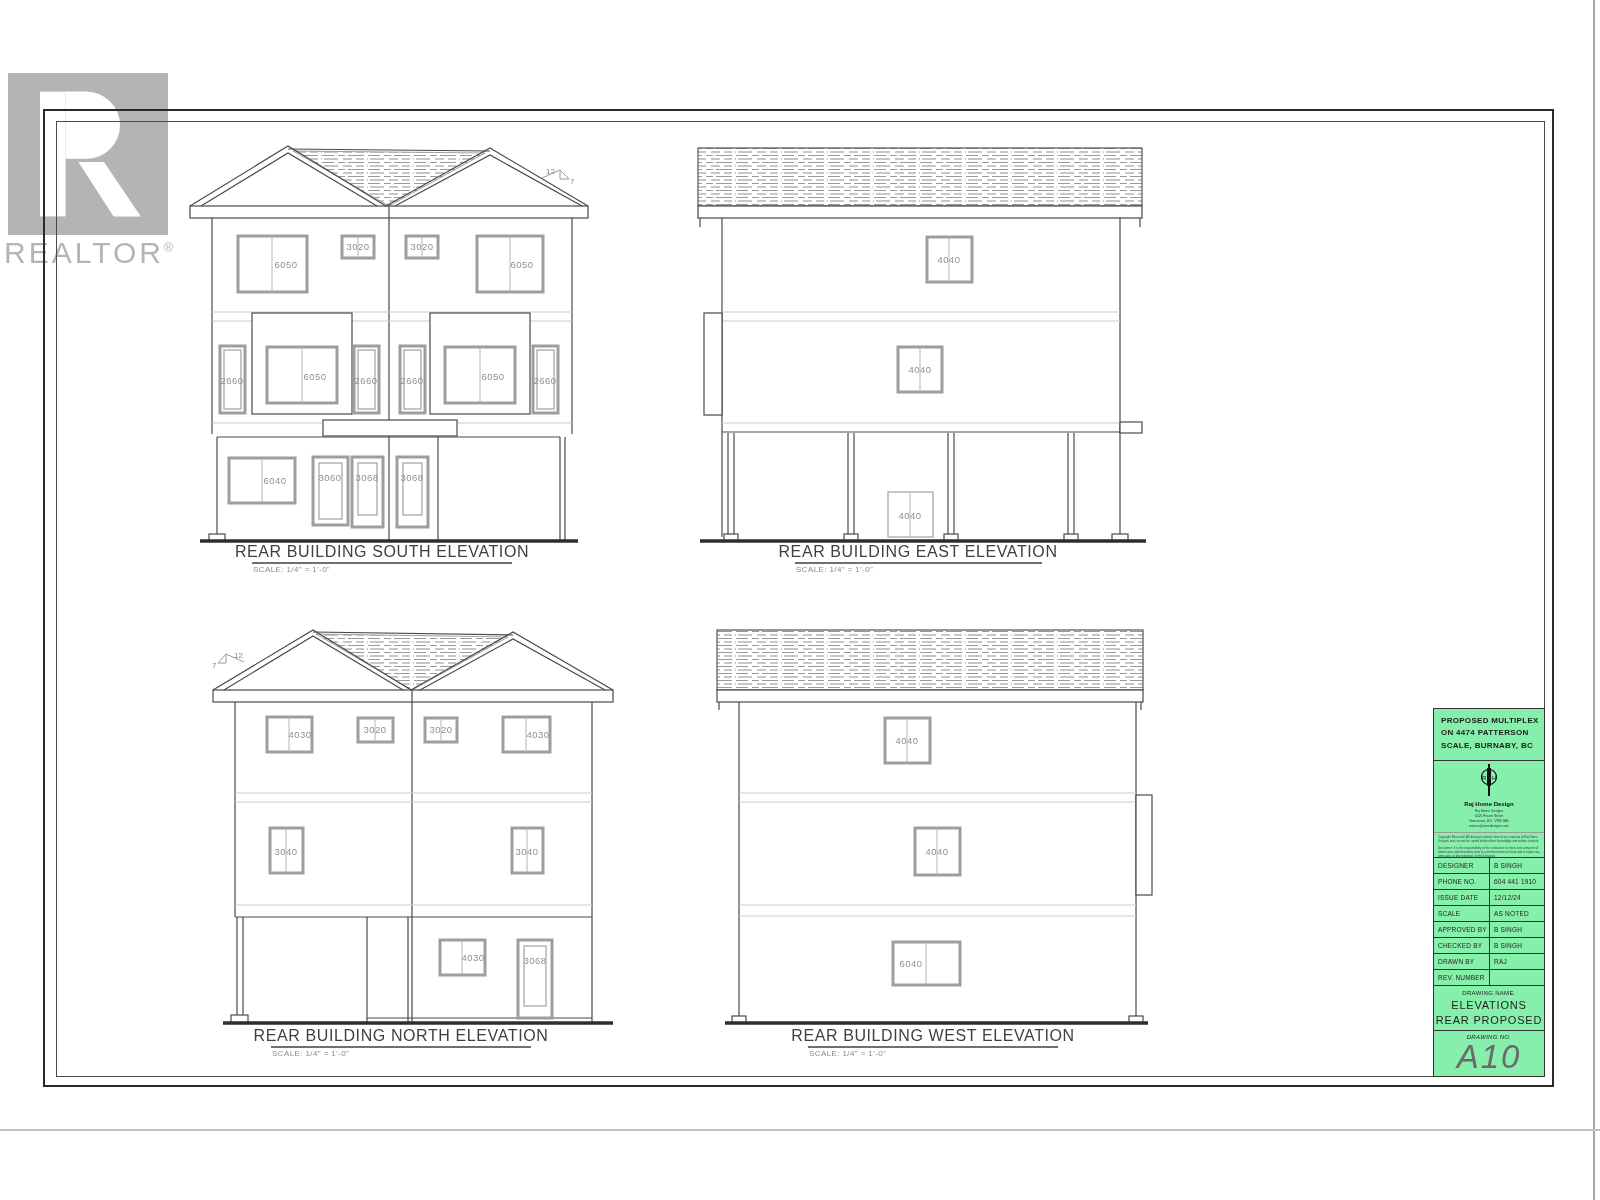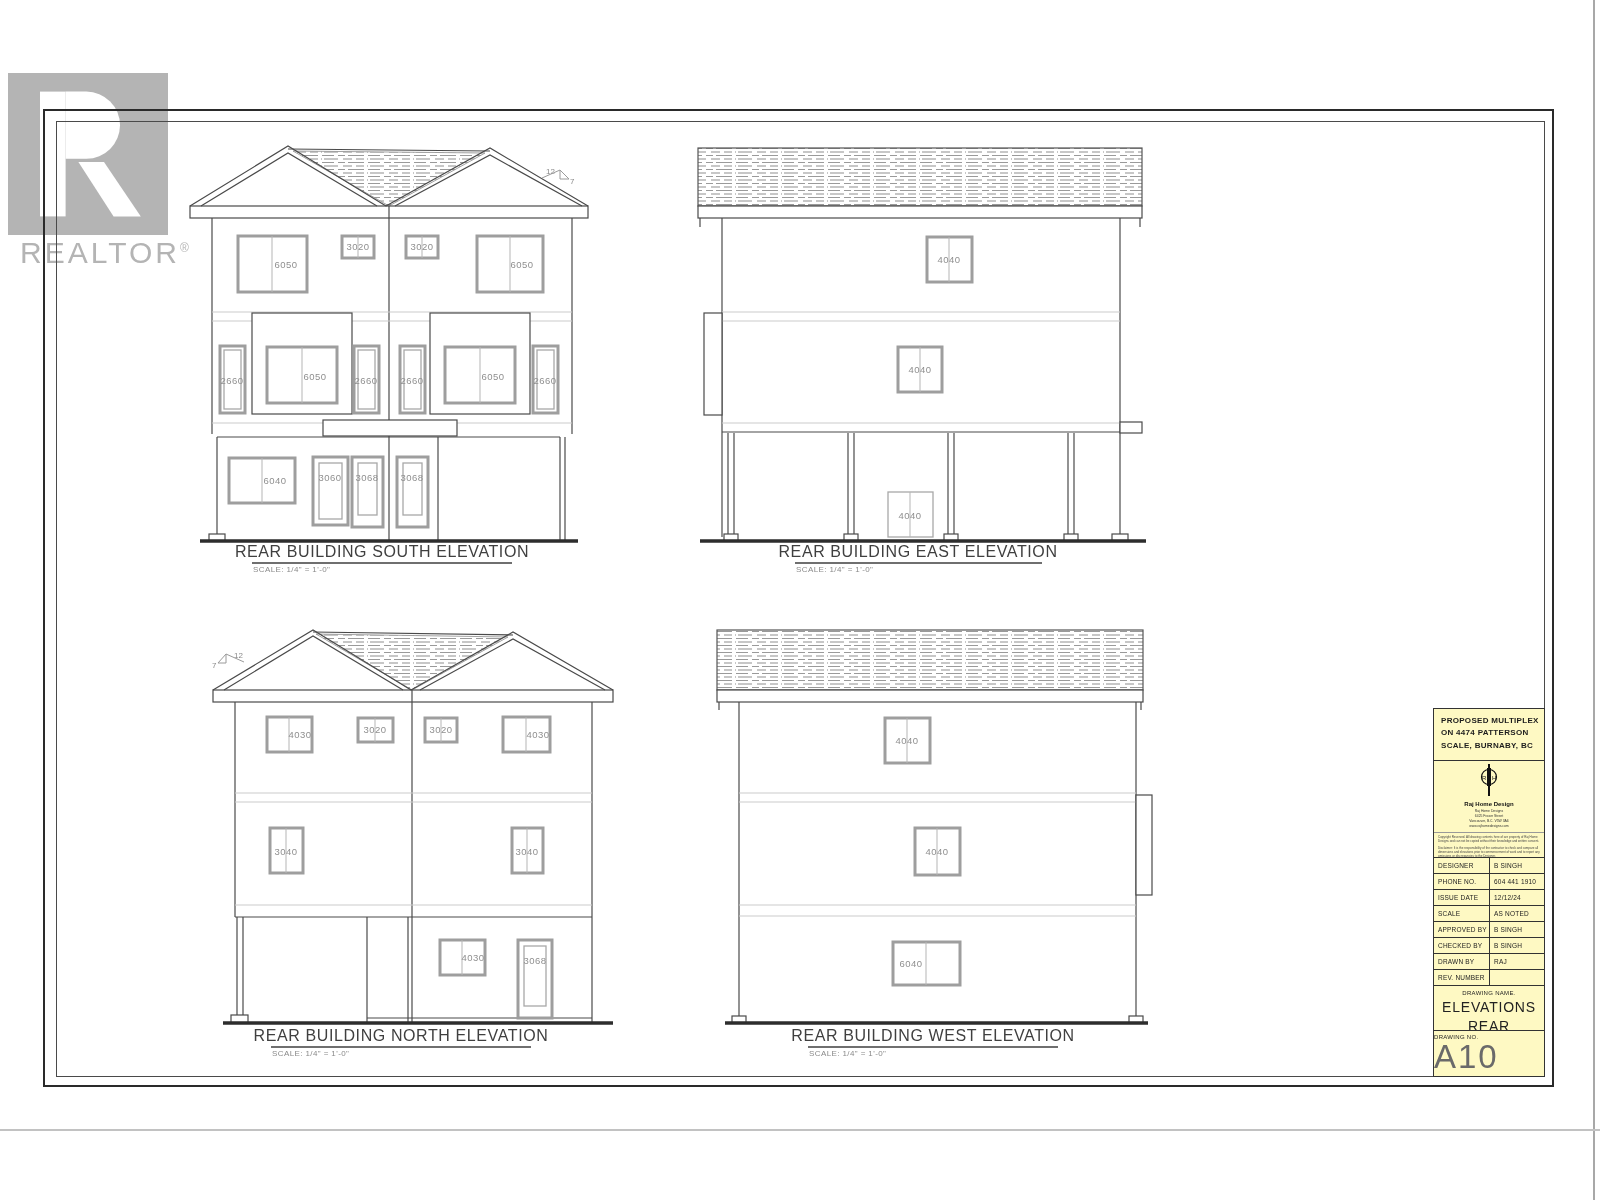--- a/index.html
+++ b/index.html
@@ -1,20 +1,20 @@
 <!DOCTYPE html>
 <html><head>
 <meta charset="utf-8">
 <style>
   html,body{margin:0;padding:0;background:#ffffff;}
   .sheet{position:relative;width:1600px;height:1200px;background:#fff;overflow:hidden;
          font-family:"Liberation Sans",sans-serif;}
   
   .wm-box{position:absolute;left:8px;top:73px;width:160px;height:162px;background:#b4b4b4;z-index:1;}
-  .wm-label{position:absolute;left:20px;top:236px;z-index:1;color:#b4b4b4;font-size:30px;
+  .wm-label{position:absolute;left:4px;top:236px;z-index:1;color:#b4b4b4;font-size:30px;
             letter-spacing:3px;font-weight:400;white-space:nowrap;}
   .wm-label sup{font-size:12px;letter-spacing:0;}
   
   .border-outer{position:absolute;left:43px;top:109px;width:1511px;height:978px;
                 border:2px solid #2a2a2a;z-index:2;box-sizing:border-box;}
   .border-inner{position:absolute;left:56px;top:121px;width:1489px;height:956px;
                 border:1px solid #4a4a4a;z-index:2;box-sizing:border-box;}
   .page-edge-right{position:absolute;left:1593px;top:0;width:2px;height:1200px;background:#a8a8a8;z-index:0;}
   .page-edge-bottom{position:absolute;left:0;top:1129px;width:1600px;height:2px;background:#c2c2c2;z-index:0;}
   
@@ -27,40 +27,40 @@
   .wp{stroke:#b5b5b5;stroke-width:1;fill:none;}
   .wd{stroke:#a8a8a8;stroke-width:1.3;fill:none;}
   .wl{font-size:9.5px;fill:#8f8f8f;letter-spacing:.5px;text-anchor:middle;}
   .etitle{font-size:16px;fill:#3f3f3f;letter-spacing:.6px;text-anchor:middle;}
   .eunder{stroke:#3f3f3f;stroke-width:1.3;}
   .escale{font-size:8px;fill:#8a8a8a;letter-spacing:.4px;}
   .pitch-t{font-size:8px;fill:#8a8a8a;}
   .pitch-l{stroke:#9a9a9a;stroke-width:1;fill:none;}
   
   .tblock{position:absolute;left:1433px;top:708px;width:112px;height:369px;z-index:4;
-          border:1px solid #333;background:#fef9c3;box-sizing:border-box;color:#222;}
+          border:1px solid #333;background:#86efac;box-sizing:border-box;color:#222;}
   .tb-sec{border-bottom:1px solid #333;box-sizing:border-box;overflow:hidden;}
   .tb-project{height:52px;padding:6px 5px 0 7px;font-size:8px;font-weight:700;
               letter-spacing:.3px;line-height:1.55;color:#1d1d1d;}
   .tb-logo{height:97px;text-align:center;padding-top:3px;}
   .tb-company{font-size:6px;font-weight:700;margin-top:1px;color:#111;}
   .tb-info{font-size:3.4px;line-height:1.5;color:#333;margin-top:2px;}
   .tb-fine{font-size:3px;line-height:1.35;color:#444;text-align:left;
            padding:2px 4px 0 4px;border-top:1px solid #999;margin-top:3px;}
   .tb-fine p{margin:0 0 2px 0;}
   .tb-row{height:16px;display:flex;border-bottom:1px solid #333;box-sizing:border-box;}
   .tb-row:last-of-type{}
   .tb-cell-l{width:55px;font-size:6.5px;display:flex;align-items:center;
              padding-left:4px;box-sizing:border-box;letter-spacing:.2px;}
   .tb-cell-v{flex:1;border-left:1px solid #333;font-size:6.5px;display:flex;
              align-items:center;padding-left:4px;box-sizing:border-box;letter-spacing:.2px;}
   .tb-name{height:45px;text-align:center;padding-top:4px;}
   .tb-name-label{font-size:6px;letter-spacing:.3px;color:#222;}
-  .tb-name-line{font-size:14px;letter-spacing:.8px;margin-top:3px;color:#222;}
-  .tb-no{height:46px;text-align:left;padding-top:3px;border-bottom:none;}
+  .tb-name-line{font-size:11px;letter-spacing:.8px;margin-top:3px;color:#222;}
+  .tb-no{height:46px;text-align:center;padding-top:3px;border-bottom:none;font-style:italic;}
   .tb-no-label{font-size:6px;letter-spacing:.3px;color:#222;}
   .tb-no-big{font-size:33px;font-weight:300;color:#6a6a6a;letter-spacing:2px;line-height:1.05;}
 </style>
 </head>
 <body>
 
 <div class="sheet">
 
   <div class="wm-box">
     <svg width="160" height="162" viewBox="0 0 100 100">

